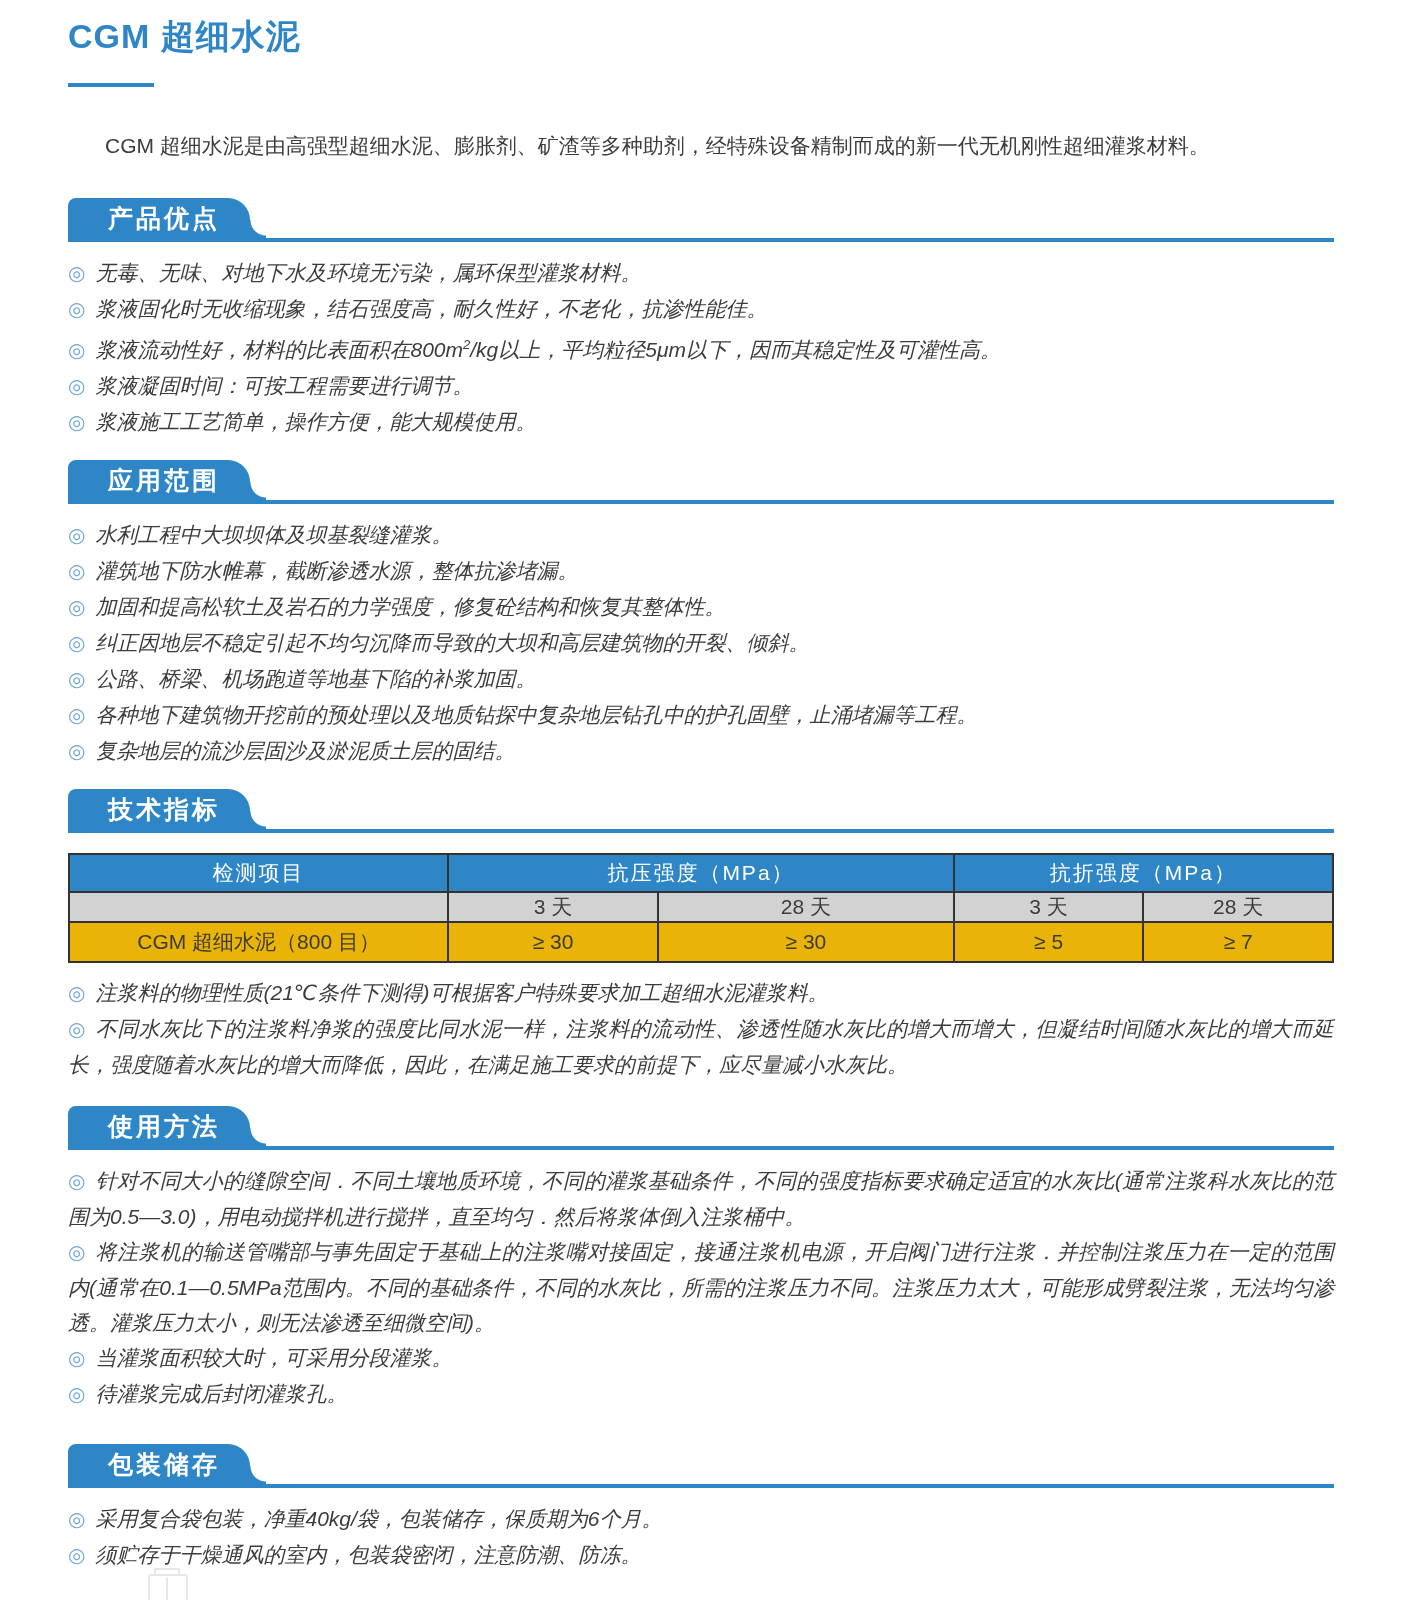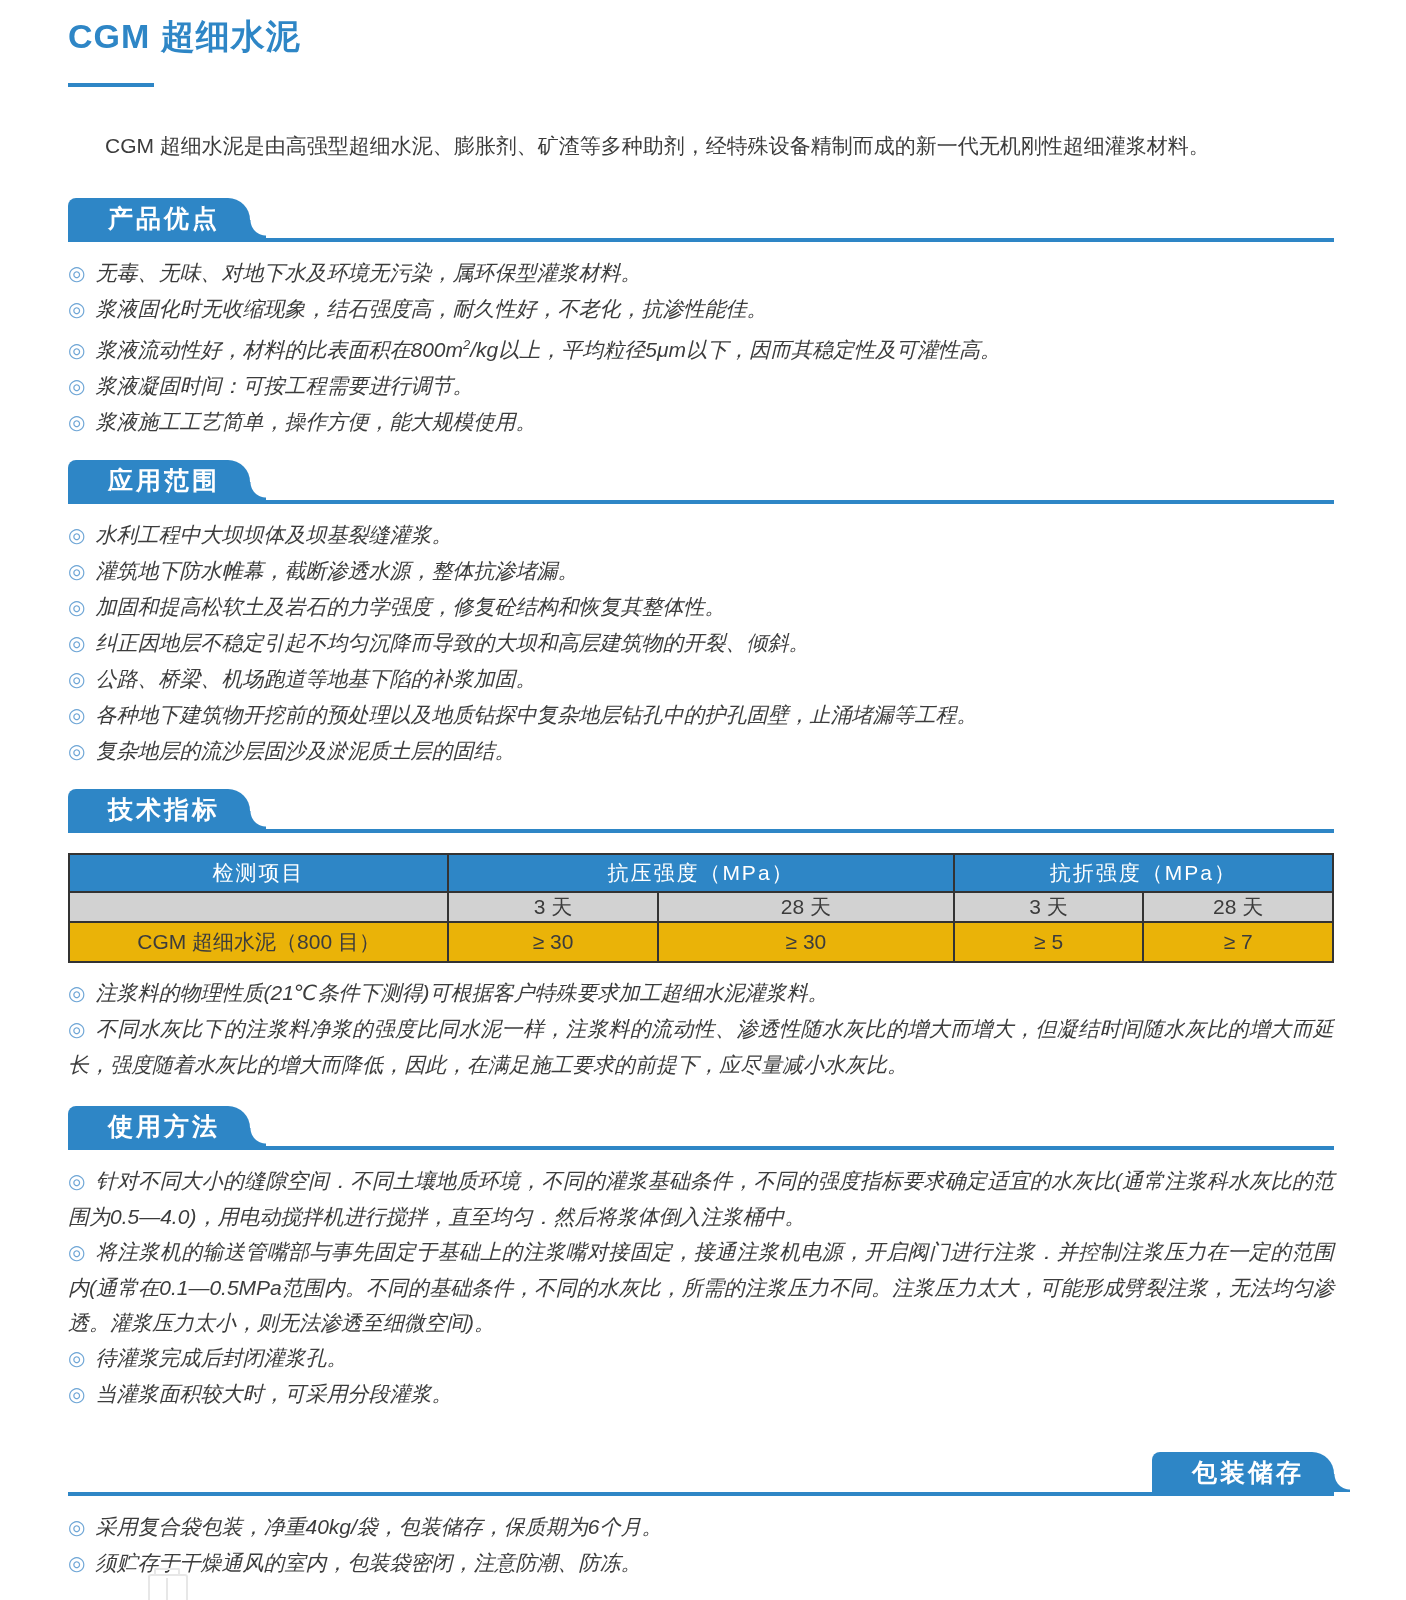--- a/index.html
+++ b/index.html
@@ -24,21 +24,21 @@
   }
   .title-rule{width:86px;height:4px;background:var(--accent);margin-top:26px;}
 
   .intro{
     margin-top:42px;font-size:21px;line-height:33px;text-indent:37px;text-align:justify;
   }
 
   .section-header{margin-top:20px;}
   .section-header.mt-lg{margin-top:36px;}
   .section-header.mt-xl{margin-top:24px;}
-  .section-header.mt-xxl{margin-top:40px;text-align:right;}
+  .section-header.mt-xxl{margin-top:32px;}
   .sec-tab{
     position:relative;display:inline-block;background:var(--accent);color:#ffffff;
     font-size:25px;font-weight:700;letter-spacing:3px;
     line-height:40px;padding:0 30px 0 40px;border-radius:8px 22px 0 0;
     vertical-align:bottom;
   }
   .sec-tab::after{
     content:"";position:absolute;right:-16px;bottom:0;width:16px;height:18px;
     background:radial-gradient(circle at 100% 0, rgba(0,0,0,0) 15px, var(--accent) 16px);
   }
@@ -160,24 +160,24 @@
   <div class="bullet-list notes">
     <div class="li"><span class="b">◎</span><span>注浆料的物理性质(21℃条件下测得)可根据客户特殊要求加工超细水泥灌浆料。</span></div>
     <div class="li"><span class="b">◎</span><span>不同水灰比下的注浆料净浆的强度比同水泥一样，注浆料的流动性、渗透性随水灰比的增大而增大，但凝结时间随水灰比的增大而延长，强度随着水灰比的增大而降低，因此，在满足施工要求的前提下，应尽量减小水灰比。</span></div>
   </div>
 
   <div class="section-header mt-xl">
     <div class="sec-tab">使用方法</div>
     <div class="sec-line"></div>
   </div>
   <div class="bullet-list">
-    <div class="li"><span class="b">◎</span><span>针对不同大小的缝隙空间．不同土壤地质环境，不同的灌浆基础条件，不同的强度指标要求确定适宜的水灰比(通常注浆科水灰比的范围为0.5—4.0)，用电动搅拌机进行搅拌，直至均匀．然后将浆体倒入注浆桶中。</span></div>
+    <div class="li"><span class="b">◎</span><span>针对不同大小的缝隙空间．不同土壤地质环境，不同的灌浆基础条件，不同的强度指标要求确定适宜的水灰比(通常注浆科水灰比的范围为0.5—3.0)，用电动搅拌机进行搅拌，直至均匀．然后将浆体倒入注浆桶中。</span></div>
     <div class="li"><span class="b">◎</span><span>将注浆机的输送管嘴部与事先固定于基础上的注浆嘴对接固定，接通注浆机电源，开启阀门进行注浆．并控制注浆压力在一定的范围内(通常在0.1—0.5MPa范围内。不同的基础条件，不同的水灰比，所需的注浆压力不同。注浆压力太大，可能形成劈裂注浆，无法均匀渗透。灌浆压力太小，则无法渗透至细微空间)。</span></div>
+    <div class="li"><span class="b">◎</span><span>当灌浆面积较大时，可采用分段灌浆。</span></div>
     <div class="li"><span class="b">◎</span><span>待灌浆完成后封闭灌浆孔。</span></div>
-    <div class="li"><span class="b">◎</span><span>当灌浆面积较大时，可采用分段灌浆。</span></div>
   </div>
 
   <div class="section-header mt-xxl">
     <div class="sec-tab">包装储存</div>
     <div class="sec-line"></div>
   </div>
   <div class="bullet-list">
     <div class="li"><span class="b">◎</span><span>采用复合袋包装，净重40kg/袋，包装储存，保质期为6个月。</span></div>
     <div class="li"><span class="b">◎</span><span>须贮存于干燥通风的室内，包装袋密闭，注意防潮、防冻。</span></div>
   </div>

